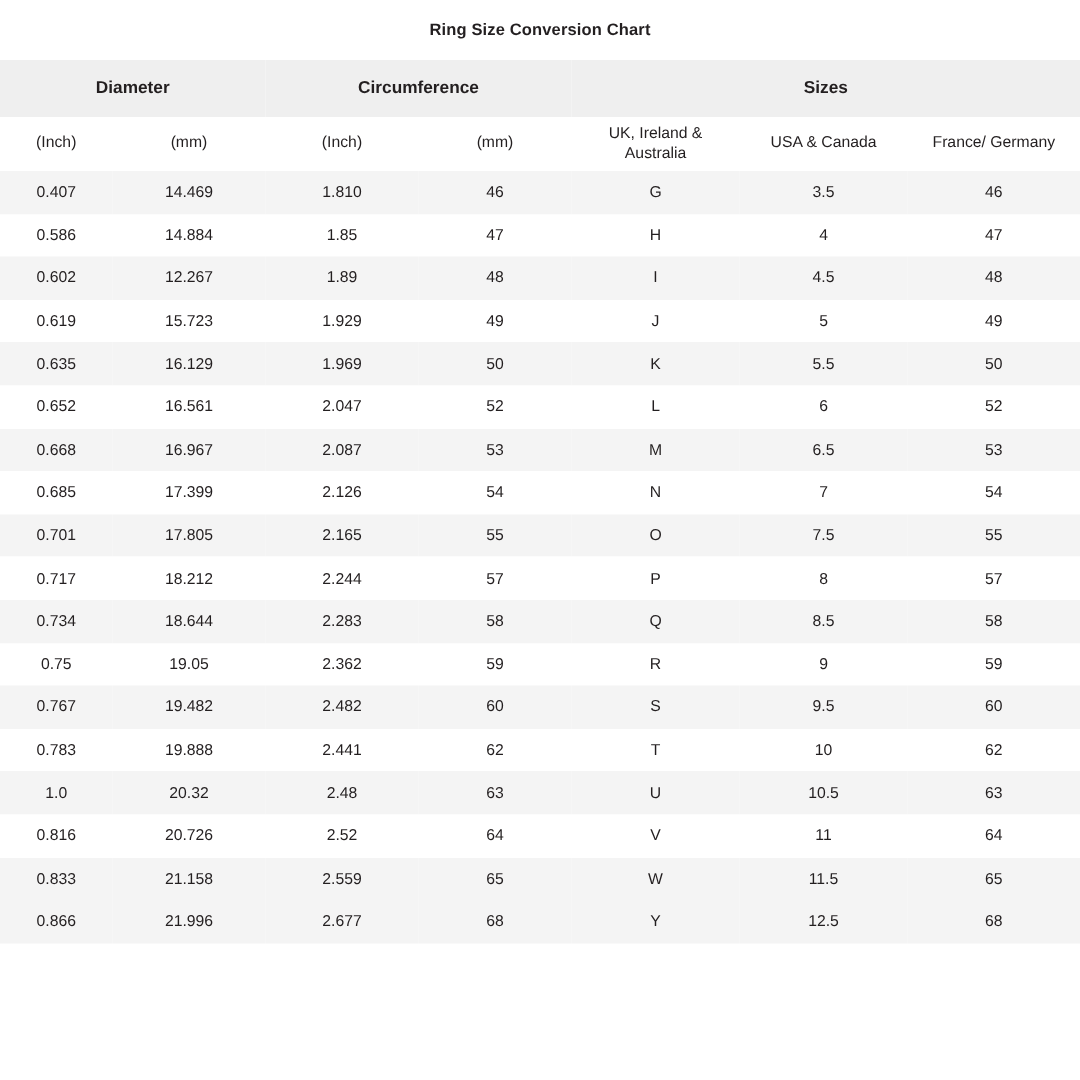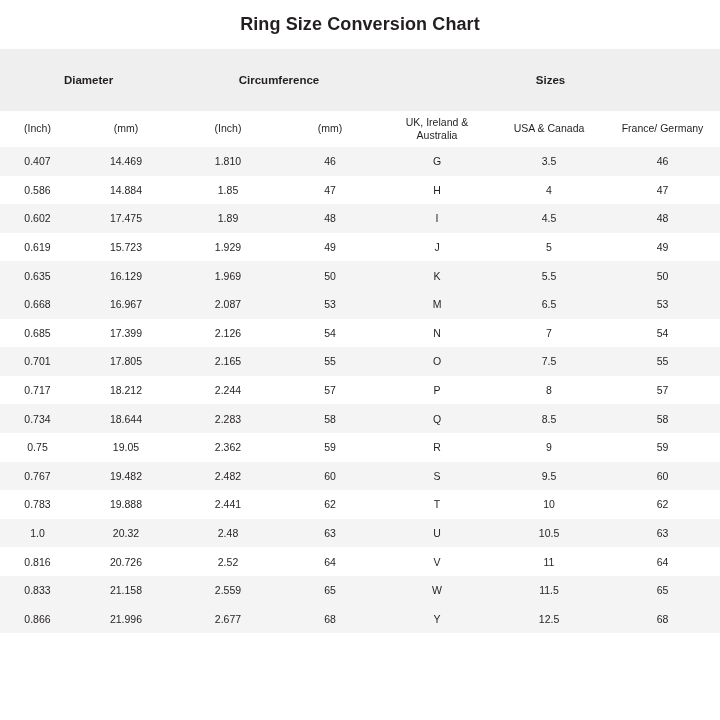--- a/index.html
+++ b/index.html
@@ -15,40 +15,40 @@
     overflow: hidden;
   }
   .page {
     width: 720px;
     height: 720px;
     position: relative;
     box-sizing: border-box;
   }
   .title {
     text-align: center;
-    font-size: 18px;
+    font-size: 11px;
     font-weight: bold;
     color: #231f20;
     padding-top: 14px;
     padding-bottom: 14px;
     letter-spacing: 0.1px;
   }
   table.chart {
     width: 720px;
     border-collapse: collapse;
     table-layout: fixed;
     font-size: 11px;
   }
   table.chart tr.group-row th {
     background: #efefef;
     font-size: 11.5px;
     font-weight: bold;
     color: #231f20;
     height: 38px;
-    padding: 12px;
+    padding: 0;
     text-align: center;
     border: none;
   }
   table.chart tr.sub-row th {
     background: #ffffff;
     font-size: 10.5px;
     font-weight: normal;
     color: #231f20;
     height: 36px;
     padding: 0 4px;
@@ -125,21 +125,21 @@
           <td>0.586</td>
           <td>14.884</td>
           <td>1.85</td>
           <td>47</td>
           <td>H</td>
           <td>4</td>
           <td>47</td>
         </tr>
         <tr class="odd">
           <td>0.602</td>
-          <td>17.475</td>
+          <td>12.267</td>
           <td>1.89</td>
           <td>48</td>
           <td>I</td>
           <td>4.5</td>
           <td>48</td>
         </tr>
         <tr class="even">
           <td>0.619</td>
           <td>15.723</td>
           <td>1.929</td>
@@ -150,20 +150,29 @@
         </tr>
         <tr class="odd">
           <td>0.635</td>
           <td>16.129</td>
           <td>1.969</td>
           <td>50</td>
           <td>K</td>
           <td>5.5</td>
           <td>50</td>
         </tr>
+        <tr class="even">
+          <td>0.652</td>
+          <td>16.561</td>
+          <td>2.047</td>
+          <td>52</td>
+          <td>L</td>
+          <td>6</td>
+          <td>52</td>
+        </tr>
         <tr class="odd">
           <td>0.668</td>
           <td>16.967</td>
           <td>2.087</td>
           <td>53</td>
           <td>M</td>
           <td>6.5</td>
           <td>53</td>
         </tr>
         <tr class="even">

